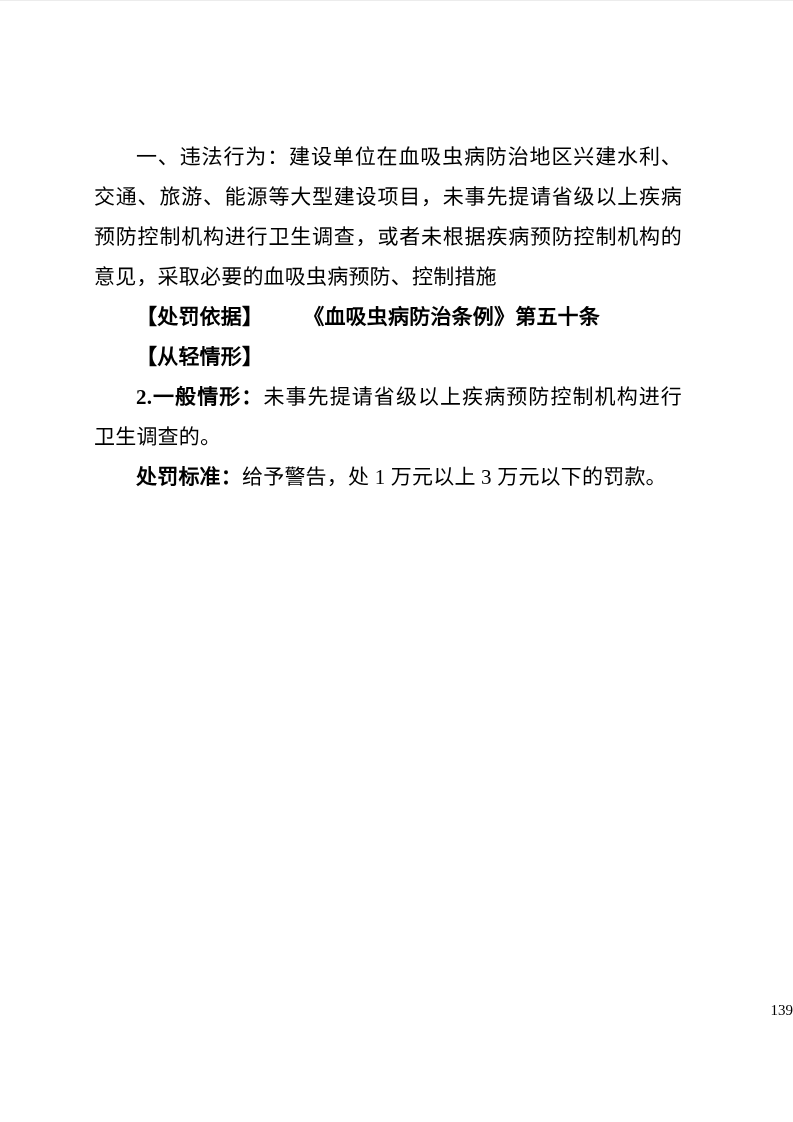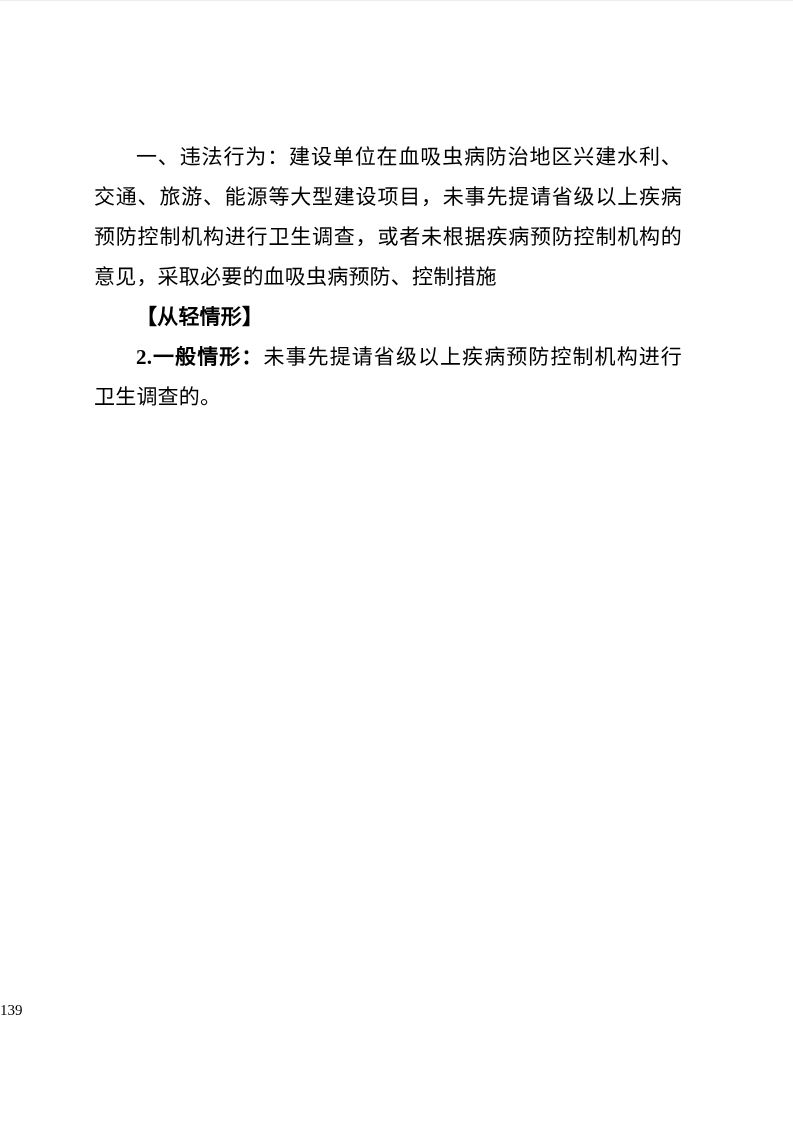--- a/index.html
+++ b/index.html
@@ -48,42 +48,44 @@
   }
   .ref-gap {
     display: inline-block;
     width: 40px;
   }
   .footer {
     position: absolute;
     left: 0;
     top: 998px;
     width: 793px;
-    text-align: left;
+    text-align: right;
     font-size: 15px;
     line-height: 22px;
   }
 </style>
 </head>
 <body>
 
 <div class="page">
 
   <div class="content">
 
     <p class="para kai">一、违法行为：建设单位在血吸虫病防治地区兴建水利、交通、旅游、能源等大型建设项目，未事先提请省级以上疾病预防控制机构进行卫生调查，或者未根据疾病预防控制机构的意见，采取必要的血吸虫病预防、控制措施</p>
 
+    <p class="para heading-line"><span class="bold">【处罚依据】</span><span class="ref-gap"></span><span class="bold">《血吸虫病防治条例》第五十条</span></p>
 
 
     <p class="para heading-line"><span class="bold">【从轻情形】</span></p>
 
 
 
     <p class="para"><span class="bold">2.一般情形：</span><span>未事先提请省级以上疾病预防控制机构进行卫生调查的。</span></p>
 
+    <p class="para"><span class="bold">处罚标准：</span><span>给予警告，处 1 万元以上 3 万元以下的罚款。</span></p>
 
   </div>
 
   <div class="footer">
     <span>139</span>
   </div>
 
 </div>
 
 </body></html>

